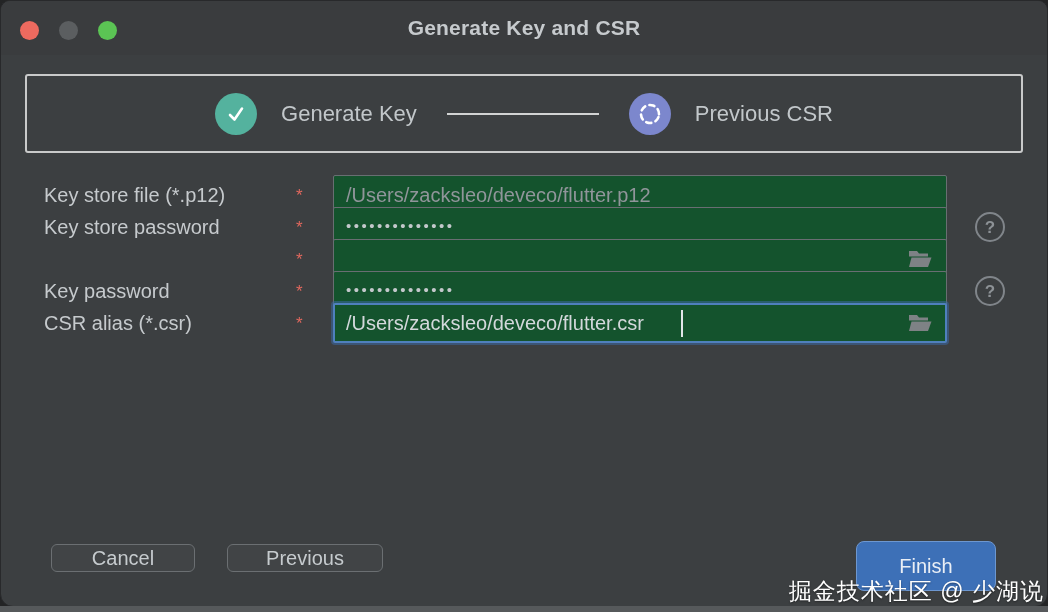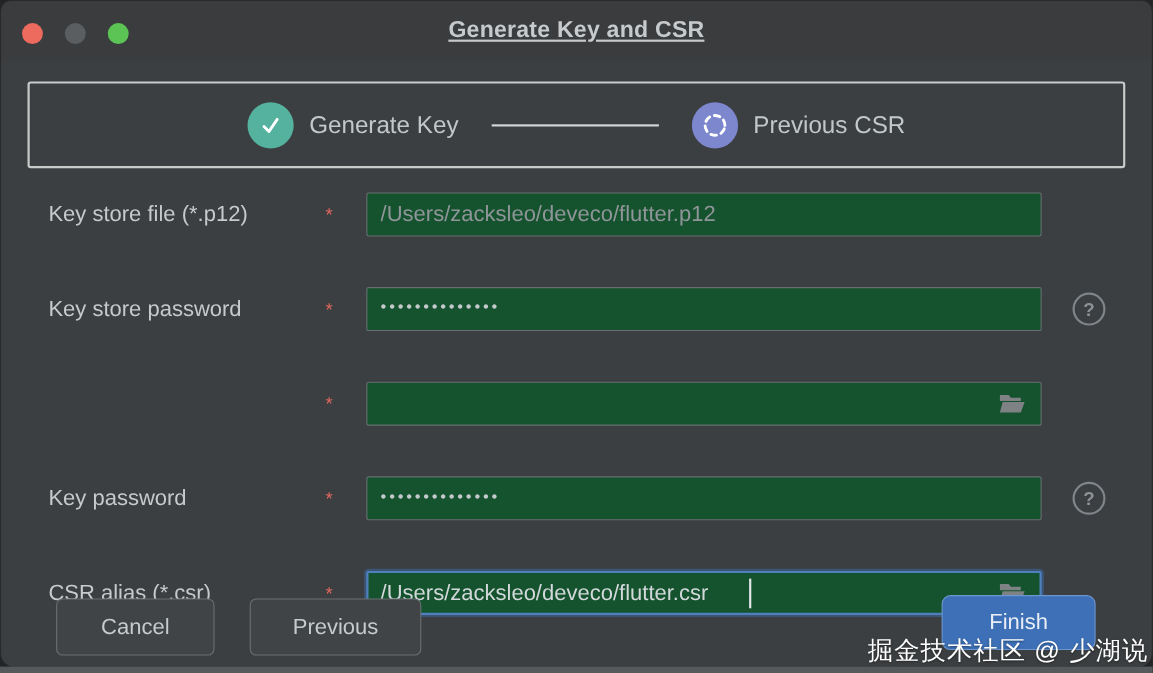--- a/index.html
+++ b/index.html
@@ -28,42 +28,41 @@
   .lights { position:absolute; left:19px; top:20px; display:flex; gap:20px; }
   .light { width:19px; height:19px; border-radius:50%; }
   .light.red   { background:#ed6a5f; }
   .light.gray  { background:#5b5e60; }
   .light.green { background:#5bc454; }
   .win-title {
     position:absolute; left:0; right:0; top:0; height:54px;
     line-height:54px; text-align:center;
     font-size:21px; font-weight:bold; color:#c6cacd;
     letter-spacing:0.2px;
-    text-decoration:underline;
   }
   
   .stepper {
     position:absolute; left:24px; right:24px; top:73px; height:79px;
     border:2px solid #c9caca; border-radius:3px;
     display:flex; align-items:center; justify-content:center;
     background:#3c3f41;
   }
-  .step { display:flex; align-items:center; gap:14px; }
+  .step { display:flex; align-items:center; gap:24px; }
   .step-circle {
     width:42px; height:42px; border-radius:50%;
     display:flex; align-items:center; justify-content:center;
     flex:0 0 auto;
   }
   .step-circle.done    { background:#54b29e; }
   .step-circle.current { background:#7c87cd; }
   .step-label { font-size:22px; color:#c2c7ca; }
   .connector { width:152px; height:2px; background:#d2d3d3; margin:0 30px; }
   
   .form { position:absolute; left:0; top:174px; right:0; }
-  .frow { position:relative; height:56px; margin-bottom:30px; }
+  .frow { position:relative; height:32px; }
   .flabel {
     position:absolute; left:43px; top:0; line-height:40px;
     font-size:20px; color:#c6cacd; white-space:nowrap;
   }
   .freq {
     position:absolute; left:295px; top:1px; line-height:40px;
     font-size:17px; color:#e0685e;
   }
   .field {
     position:absolute; left:332px; right:100px; top:0; height:40px;
@@ -101,21 +100,21 @@
   .help {
     position:absolute; right:42px; top:5px;
     width:30px; height:30px; border-radius:50%;
     border:2px solid #80858a;
     color:#8d9296; font-size:17px; font-weight:bold;
     display:flex; align-items:center; justify-content:center;
     line-height:1;
   }
   
   .btn {
-    position:absolute; height:52px; border-radius:6px;
+    position:absolute; height:28px; border-radius:6px;
     border:1px solid #6b6f72; background:#414446;
     color:#c6cbce; font-size:20px;
     display:flex; align-items:center; justify-content:center;
     font-family:"Liberation Sans","DejaVu Sans",sans-serif;
   }
   .btn-cancel   { left:50px;  top:543px; width:144px; }
   .btn-previous { left:226px; top:543px; width:156px; }
   .btn-finish {
     right:51px; top:540px; width:140px; height:50px;
     background:#3d70b7; border:1px solid #6d97d0; border-radius:8px;

